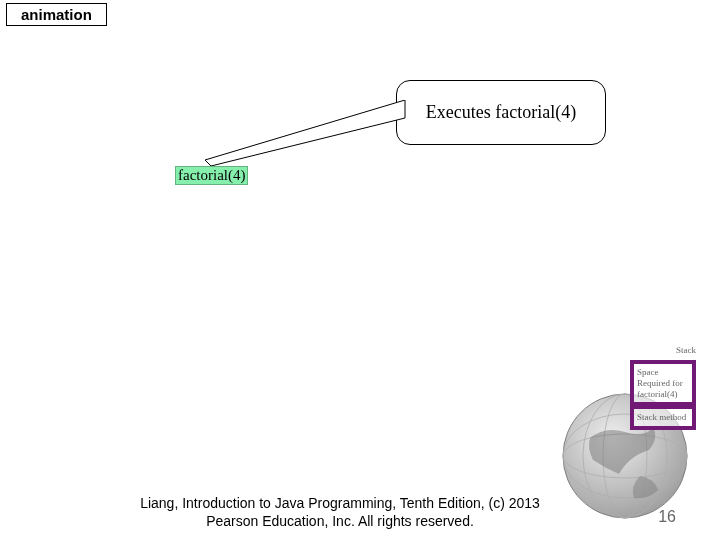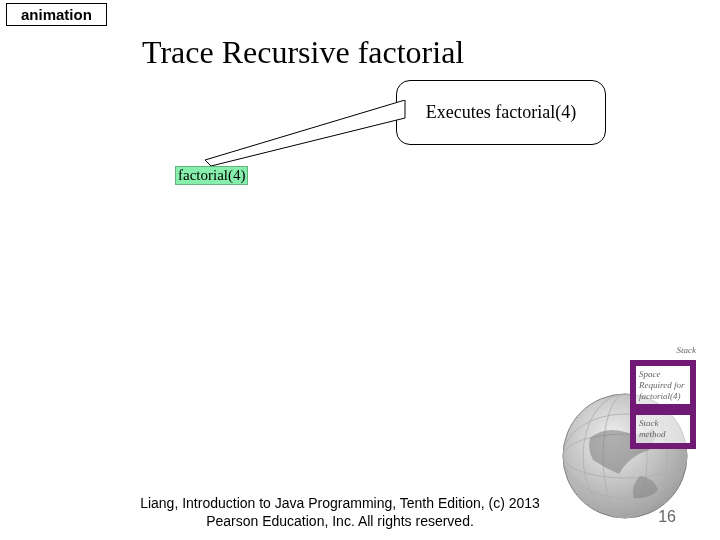--- a/index.html
+++ b/index.html
@@ -39,37 +39,36 @@
     font-size: 14px; text-align: center; line-height: 1.25;
   }
   .pagenum {
     position: absolute; bottom: 14px; right: 44px;
     font-family: Arial, Helvetica, sans-serif;
     font-size: 16px; color: #666; text-align: center;
   }
   .globe { position: absolute; bottom: 12px; right: 20px; width: 150px; height: 150px; opacity: 0.95; }
   .stack-panel {
     position: absolute; top: 345px; right: 24px; width: 66px;
-    font-family: "Times New Roman", serif; font-size: 9px; color: #666; font-style: italic;
+    font-family: "Times New Roman", serif; font-size: 9px; color: #666;
   }
   .stack-title { text-align: right; font-size: 9px; margin-bottom: 6px; }
   .stack-cell {
-    border: 6px solid #701a75; padding: 3px 3px; margin-top: -1px;
+    border: 4px solid #701a75; padding: 3px 3px; margin-top: -1px;
     background: rgba(255,255,255,0.6); line-height: 1.2;
   }
   .stack-cell + .stack-cell { }
 </style>
 </head>
 <body>
 
 <div class="slide">
 
   <div class="anim-box">animation</div>
 
-  <div class="title">Trace Recursive factorial</div>
 
   <div class="callout">Executes factorial(4)</div>
 
   <svg class="pointer-svg" viewBox="0 0 210 70" preserveAspectRatio="none">
     <polygon points="200,0 200,18 6,66 0,60" fill="#fff" stroke="#000" stroke-width="1"></polygon>
   </svg>
 
   <span class="code">factorial(4)</span>
 
   <svg class="globe" viewBox="0 0 150 150">

